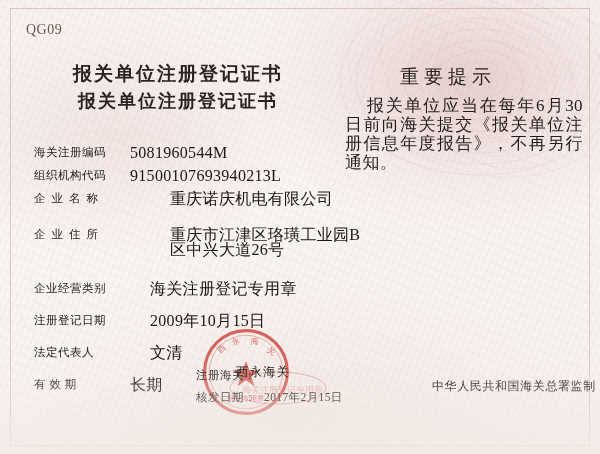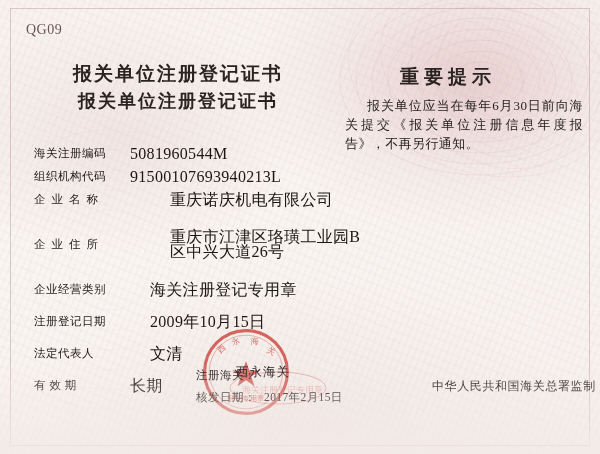--- a/index.html
+++ b/index.html
@@ -100,21 +100,21 @@
   }
 
   .fields {
     position: absolute;
     left: 34px;
     top: 145px;
     width: 330px;
   }
   .field-row {
     display: flex;
-    align-items: center;
+    align-items: flex-start;
     margin-bottom: 7px;
     min-height: 16px;
   }
   .field-label {
     width: 96px;
     flex: 0 0 96px;
     font-family: "Liberation Serif", serif;
     font-size: 11.5px;
     color: #211c1a;
     letter-spacing: 0.5px;
@@ -135,32 +135,32 @@
   .field-row.gap-lg { margin-bottom: 20px; gap: 40px; }
   .field-row.gap-md { margin-bottom: 16px; gap: 20px; }
 
   
   .notice-title {
     position: absolute;
     left: 400px;
     top: 64px;
     font-family: "Liberation Serif", serif;
     font-size: 19px;
-    font-weight: bold;
+    font-weight: normal;
     color: #2a2320;
     letter-spacing: 5px;
     white-space: nowrap;
   }
   .notice-body {
     position: absolute;
     left: 345px;
     top: 96px;
     width: 238px;
     font-family: "Liberation Serif", serif;
-    font-size: 13px;
+    font-size: 17px;
     color: #241e1b;
     line-height: 19px;
     text-align: justify;
     text-indent: 22px;
     letter-spacing: 0.4px;
   }
 
   .issuer {
     position: absolute;
     left: 432px;

